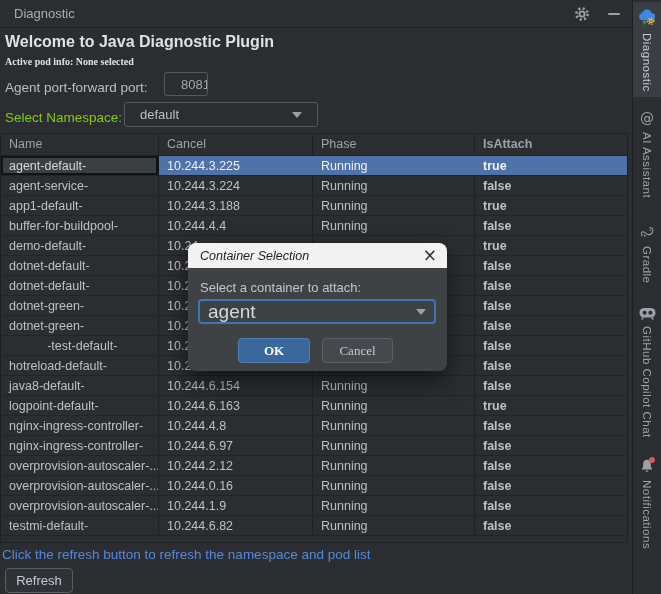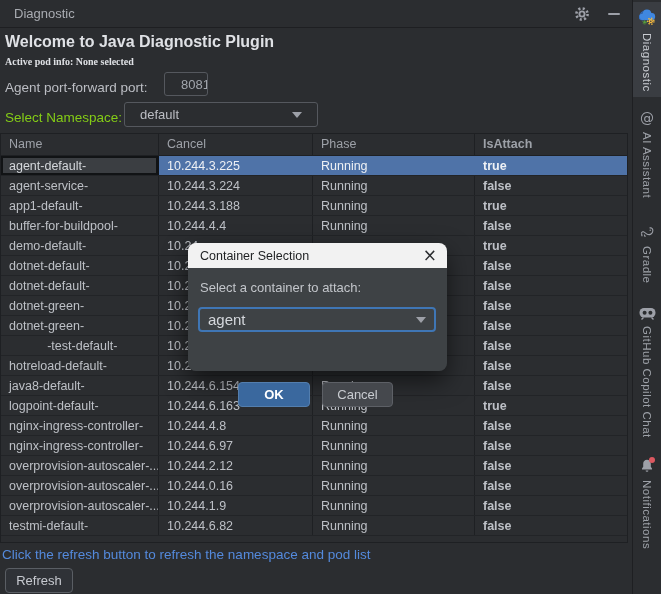--- a/index.html
+++ b/index.html
@@ -48,32 +48,32 @@
   
   .hint-link { position:absolute; left:2px; top:518px; font-size:13.5px; color:#548add; cursor:pointer; }
   .refresh-btn { position:absolute; left:5px; top:539px; width:68px; height:25px; background:#2f3237;
                  border:1px solid #5a5e64; border-radius:4px; color:#c7cad0; font-size:13px;
                  font-family:inherit; cursor:pointer; }
 
   
   .dialog { position:absolute; left:188px; top:243px; width:259px; border-radius:8px;
             box-shadow:0 10px 24px rgba(0,0,0,0.55); z-index:10; }
   .dialog-titlebar { height:25px; background:#f2f2f2; border-radius:8px 8px 0 0; display:flex;
-                     align-items:center; padding:0 10px 0 12px; }
+                     align-items:center; padding:0 10px 0 12px;font-style:italic; }
   .dialog-title { font-size:12.5px; color:#1e2022; }
   .dialog-close { margin-left:auto; font-size:17px; line-height:17px; color:#2b2d30; cursor:pointer;
                   font-family:"DejaVu Sans",sans-serif; }
   .dialog-body { background:#3e4245; border-radius:0 0 8px 8px; height:103px; position:relative; }
   .dialog-label { position:absolute; left:12px; top:12px; font-size:13px; color:#c3c6cb; }
-  .dialog-combo { position:absolute; left:10px; top:39px; width:238px; height:25px; background:#3e4245;
+  .dialog-combo { position:absolute; left:10px; top:31px; width:238px; height:25px; background:#3e4245;
                   border:2px solid #3f76b5; border-radius:4px; display:flex; align-items:center;
-                  padding:0 8px; font-size:15px; color:#d4d7dc; cursor:pointer; }
+                  padding:0 8px; font-size:19px; color:#d4d7dc; cursor:pointer; }
   .dialog-combo .arrow { margin-left:auto; }
   .btn { position:absolute; top:70px; height:25px; border-radius:4px; font-size:13px;
-         font-family:Liberation Sans, sans-serif; cursor:pointer;margin-top:44px; }
+         font-family:Liberation Serif, serif; cursor:pointer; }
   .btn-ok { left:50px; width:72px; background:#3a689e; border:1px solid #537eae; color:#ffffff; font-weight:bold; }
   .btn-cancel { left:134px; width:71px; background:#45484d; border:1px solid #5d6066; color:#c9ccd1; }
 
   
   .stripe { position:absolute; right:0; top:0; width:29px; height:594px; background:#2b2d30;
             border-left:1px solid #1e1f22; display:flex; flex-direction:column; align-items:center; }
   .vtab { width:100%; display:flex; flex-direction:column; align-items:center; gap:6px;
           padding:5px 0; cursor:pointer; }
   .vtab.selected { background:#3a3d42; }
   .vtab-label { writing-mode:vertical-rl; text-orientation:mixed; font-size:11.5px; color:#9da1a8;

